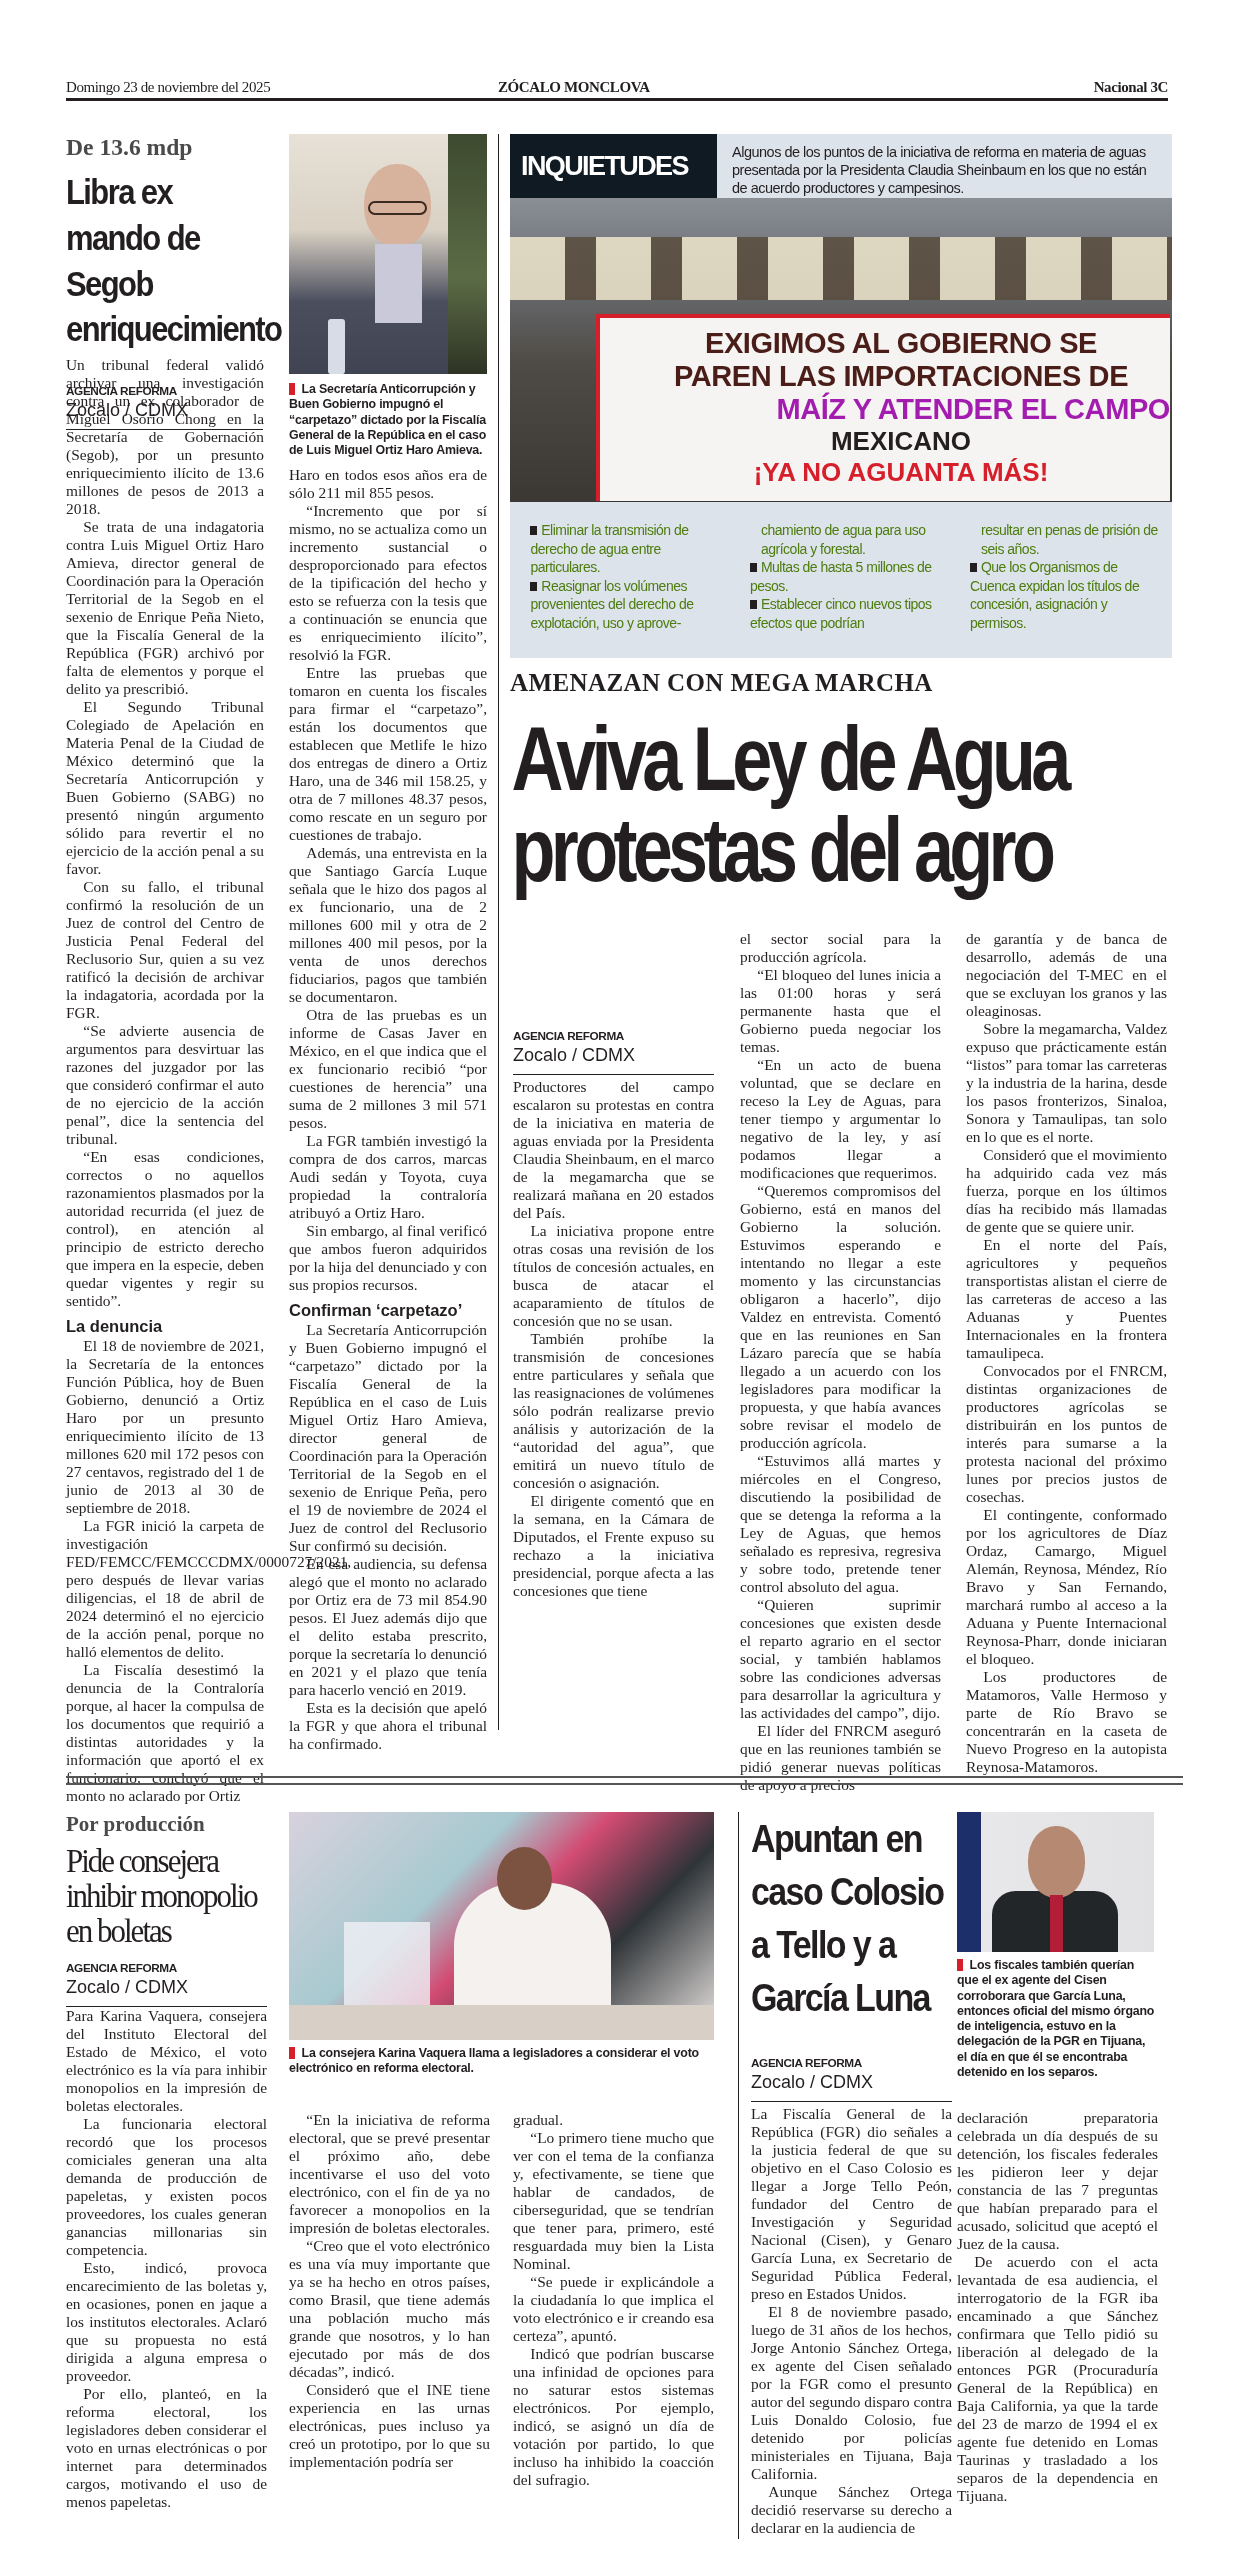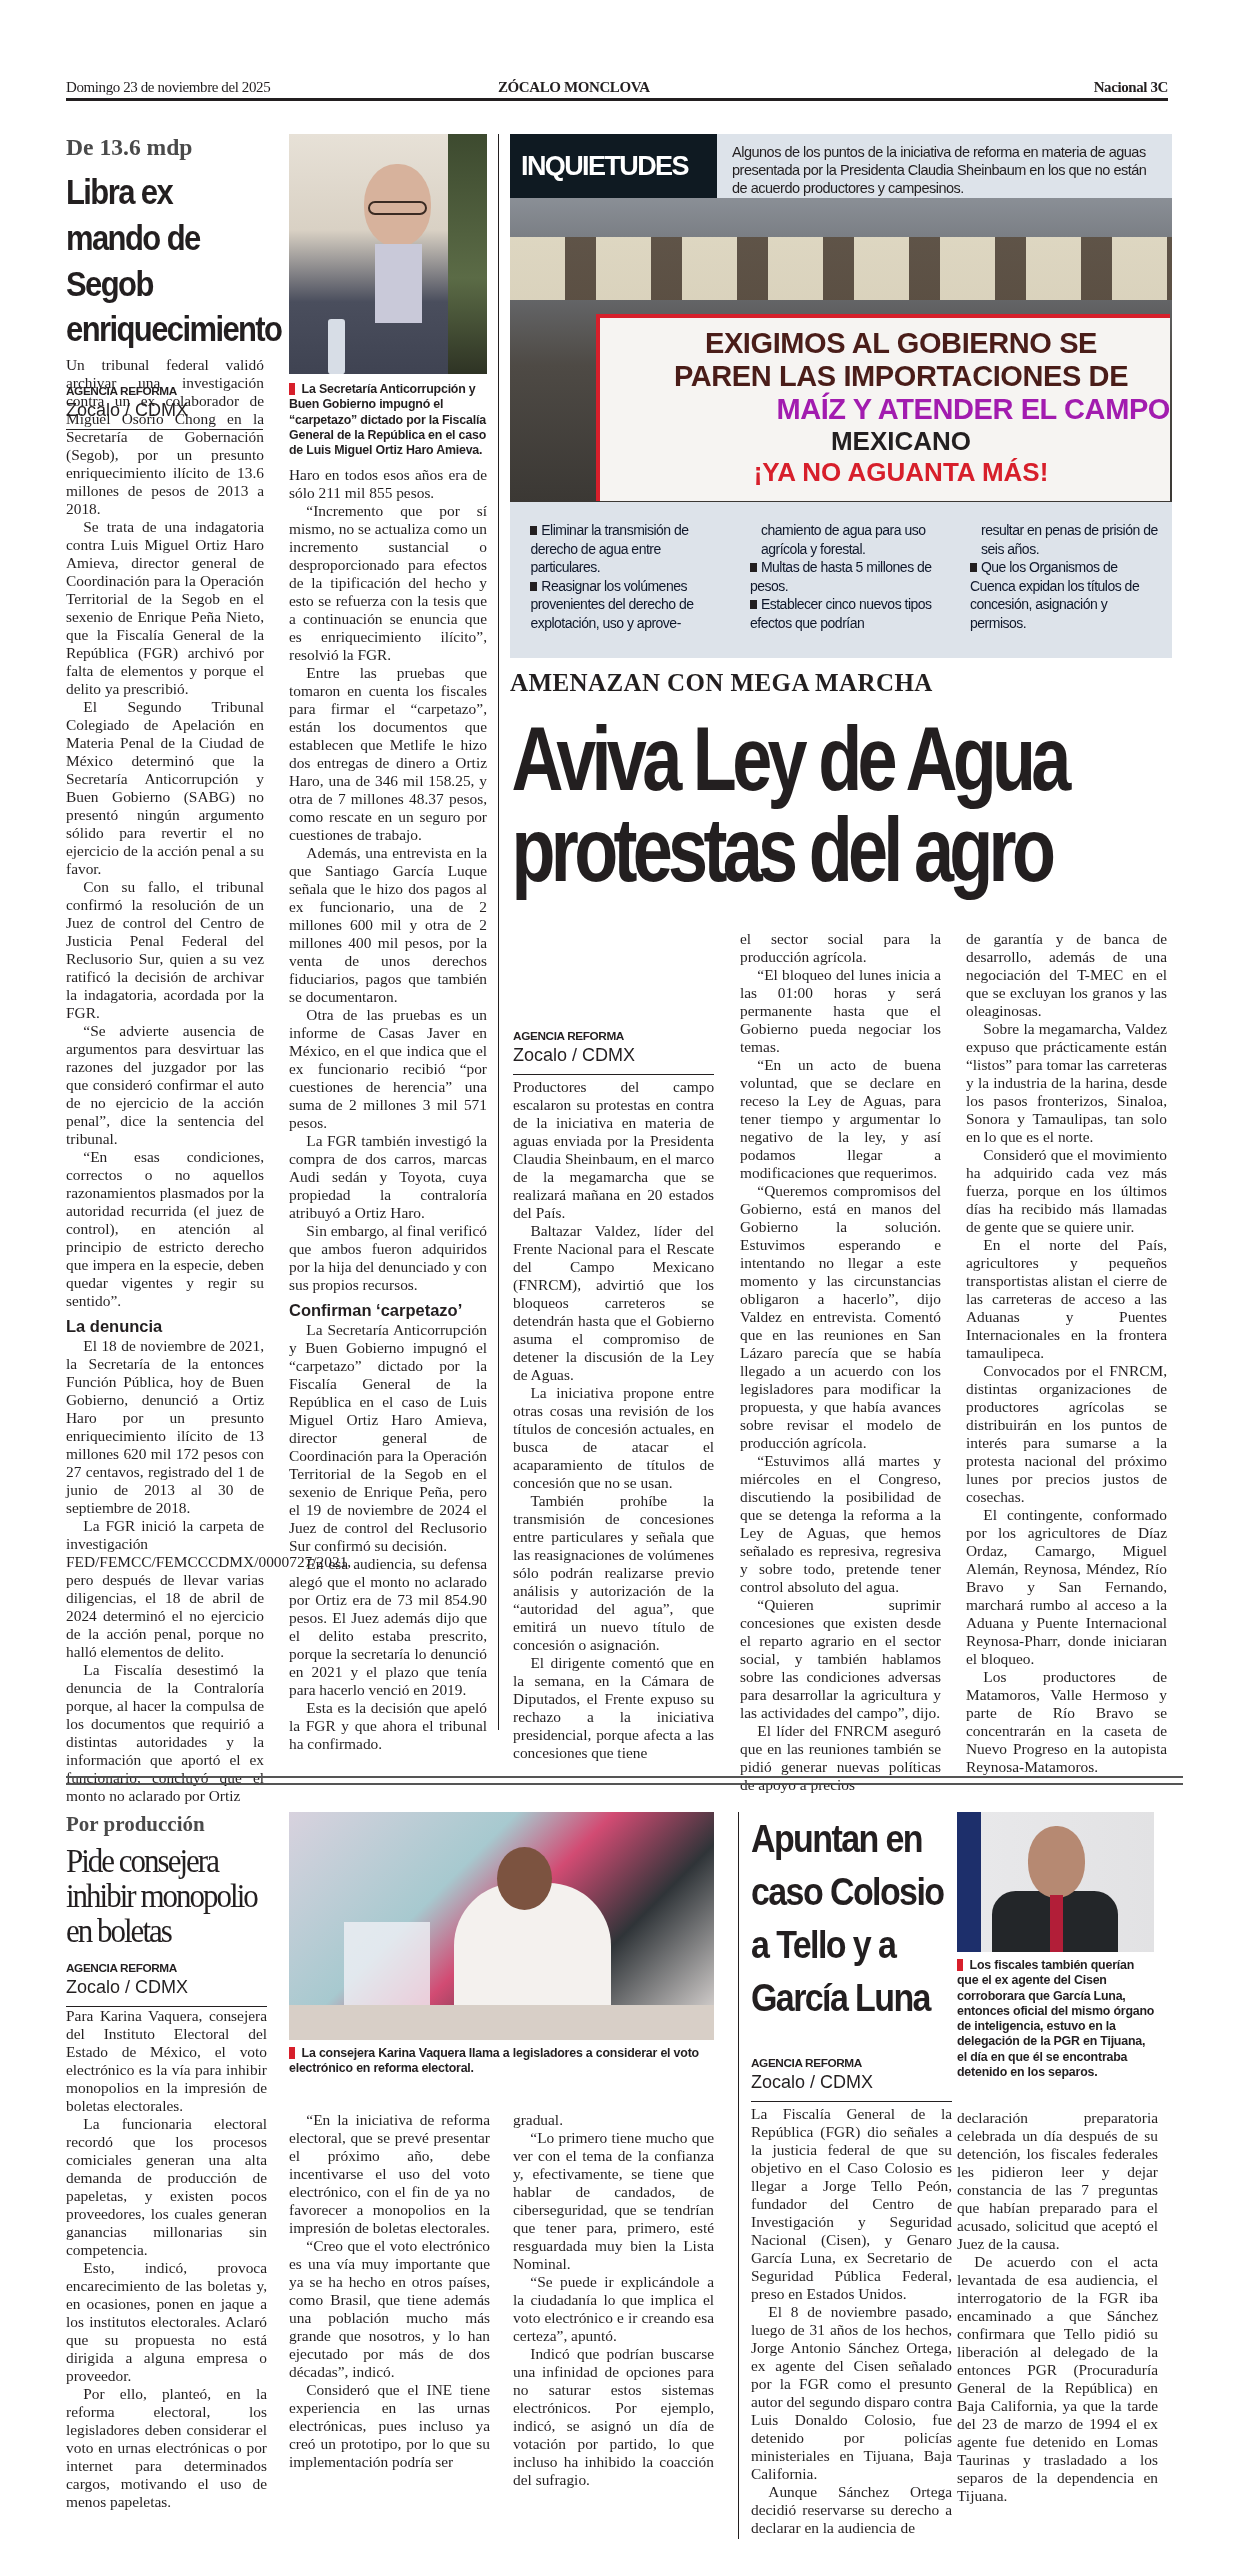--- a/index.html
+++ b/index.html
@@ -12,21 +12,21 @@
   .body-text p.first { text-indent: 0; }
   .subhead { font-family: "Liberation Sans", sans-serif; font-weight: bold; font-size: 16.5px; line-height: 20.4px; margin-top: 6.3px; }
   .byline-agency { font-family: "Liberation Sans", sans-serif; font-weight: bold; font-size: 11.8px; letter-spacing: -0.4px; }
   .byline-place { font-family: "Liberation Sans", sans-serif; font-size: 18px; margin-top: 2.4px; }
   .byline-rule { border-top: 1.6px solid #231f20; margin-top: 7.9px; margin-bottom: 7.9px; }
   .caption { font-family: "Liberation Sans", sans-serif; font-weight: bold; font-size: 12.4px; line-height: 15.3px; letter-spacing: -0.2px; }
   .caption .mark { display: inline-block; width: 6.3px; height: 11.8px; background: #d71f2b; margin-right: 6.3px; vertical-align: -1.6px; }
   .photo { background: #6b6b6b; overflow: hidden; }
   .vrule { position: absolute; width: 1.2px; background: #231f20; }
   .hrule { position: absolute; height: 1.6px; background: #555; }
-  .bullets { font-family: "Liberation Sans", sans-serif; font-size: 14px; line-height: 18.5px; letter-spacing: -0.5px; color: #0f172a; }
+  .bullets { font-family: "Liberation Sans", sans-serif; font-size: 14px; line-height: 18.5px; letter-spacing: -0.5px; color: #4d7c0f; }
   .bullets .bl { display: inline-block; width: 7px; height: 8.6px; background: #231f20; margin-right: 3.9px; }
 </style>
 </head>
 <body>
 
 <div class="abs" style="left:66px; top:77px; width:1102px; height:23.6px; border-bottom:3.1px solid #231f20;">
   <span class="abs" style="left:0; top:1.6px; font-family:'Liberation Serif',serif; font-size:15px; letter-spacing:-0.4px;">Domingo 23 de noviembre del 2025</span>
   <span class="abs" style="left:432px; top:1.6px; font-family:'Liberation Serif',serif; font-weight:bold; font-size:15px; letter-spacing:-0.4px;">ZÓCALO MONCLOVA</span>
   <span class="abs" style="right:0; top:1.6px; font-family:'Liberation Serif',serif; font-weight:bold; font-size:15px; letter-spacing:-0.4px;">Nacional 3C</span>
 </div>
@@ -119,21 +119,20 @@
   <div class="abs sans" style="left:1.6px; top:140px; font-weight:bold; font-size:72px; letter-spacing:-4.7px; line-height:79px; transform:scaleY(1.25); transform-origin:top left;">protestas del agro</div>
 
   <div class="abs" style="left:3.1px; top:368px; width:201px;">
     <div class="byline-agency">AGENCIA REFORMA</div>
     <div class="byline-place">Zocalo / CDMX</div>
     <div class="byline-rule"></div>
   </div>
 
   <div class="abs body-text" style="left:3.1px; top:417px; width:201px;">
     <p class="first">Productores del campo escalaron su protestas en contra de la iniciativa en materia de aguas enviada por la Presidenta Claudia Sheinbaum, en el marco de la megamarcha que se realizará mañana en 20 estados del País.</p>
-    <p>Baltazar Valdez, líder del Frente Nacional para el Rescate del Campo Mexicano (FNRCM), advirtió que los bloqueos carreteros se detendrán hasta que el Gobierno asuma el compromiso de detener la discusión de la Ley de Aguas.</p>
     <p>La iniciativa propone entre otras cosas una revisión de los títulos de concesión actuales, en busca de atacar el acaparamiento de títulos de concesión que no se usan.</p>
     <p>También prohíbe la transmisión de concesiones entre particulares y señala que las reasignaciones de volúmenes sólo podrán realizarse previo análisis y autorización de la “autoridad del agua”, que emitirá un nuevo título de concesión o asignación.</p>
     <p>El dirigente comentó que en la semana, en la Cámara de Diputados, el Frente expuso su rechazo a la iniciativa presidencial, porque afecta a las concesiones que tiene</p>
   </div>
   <div class="abs body-text" style="left:230px; top:269px; width:201px;">
     <p class="first">el sector social para la producción agrícola.</p>
     <p>“El bloqueo del lunes inicia a las 01:00 horas y será permanente hasta que el Gobierno pueda negociar los temas.</p>
     <p>“En un acto de buena voluntad, que se declare en receso la Ley de Aguas, para tener tiempo y argumentar lo negativo de la ley, y así podamos llegar a modificaciones que requerimos.</p>
     <p>“Queremos compromisos del Gobierno, está en manos del Gobierno la solución. Estuvimos esperando e intentando no llegar a este momento y las circunstancias obligaron a hacerlo”, dijo Valdez en entrevista. Comentó que en las reuniones en San Lázaro parecía que se había llegado a un acuerdo con los legisladores para modificar la propuesta, y que había avances sobre revisar el modelo de producción agrícola.</p>
     <p>“Estuvimos allá martes y miércoles en el Congreso, discutiendo la posibilidad de que se detenga la reforma a la Ley de Aguas, que hemos señalado es represiva, regresiva y sobre todo, pretende tener control absoluto del agua.</p>

